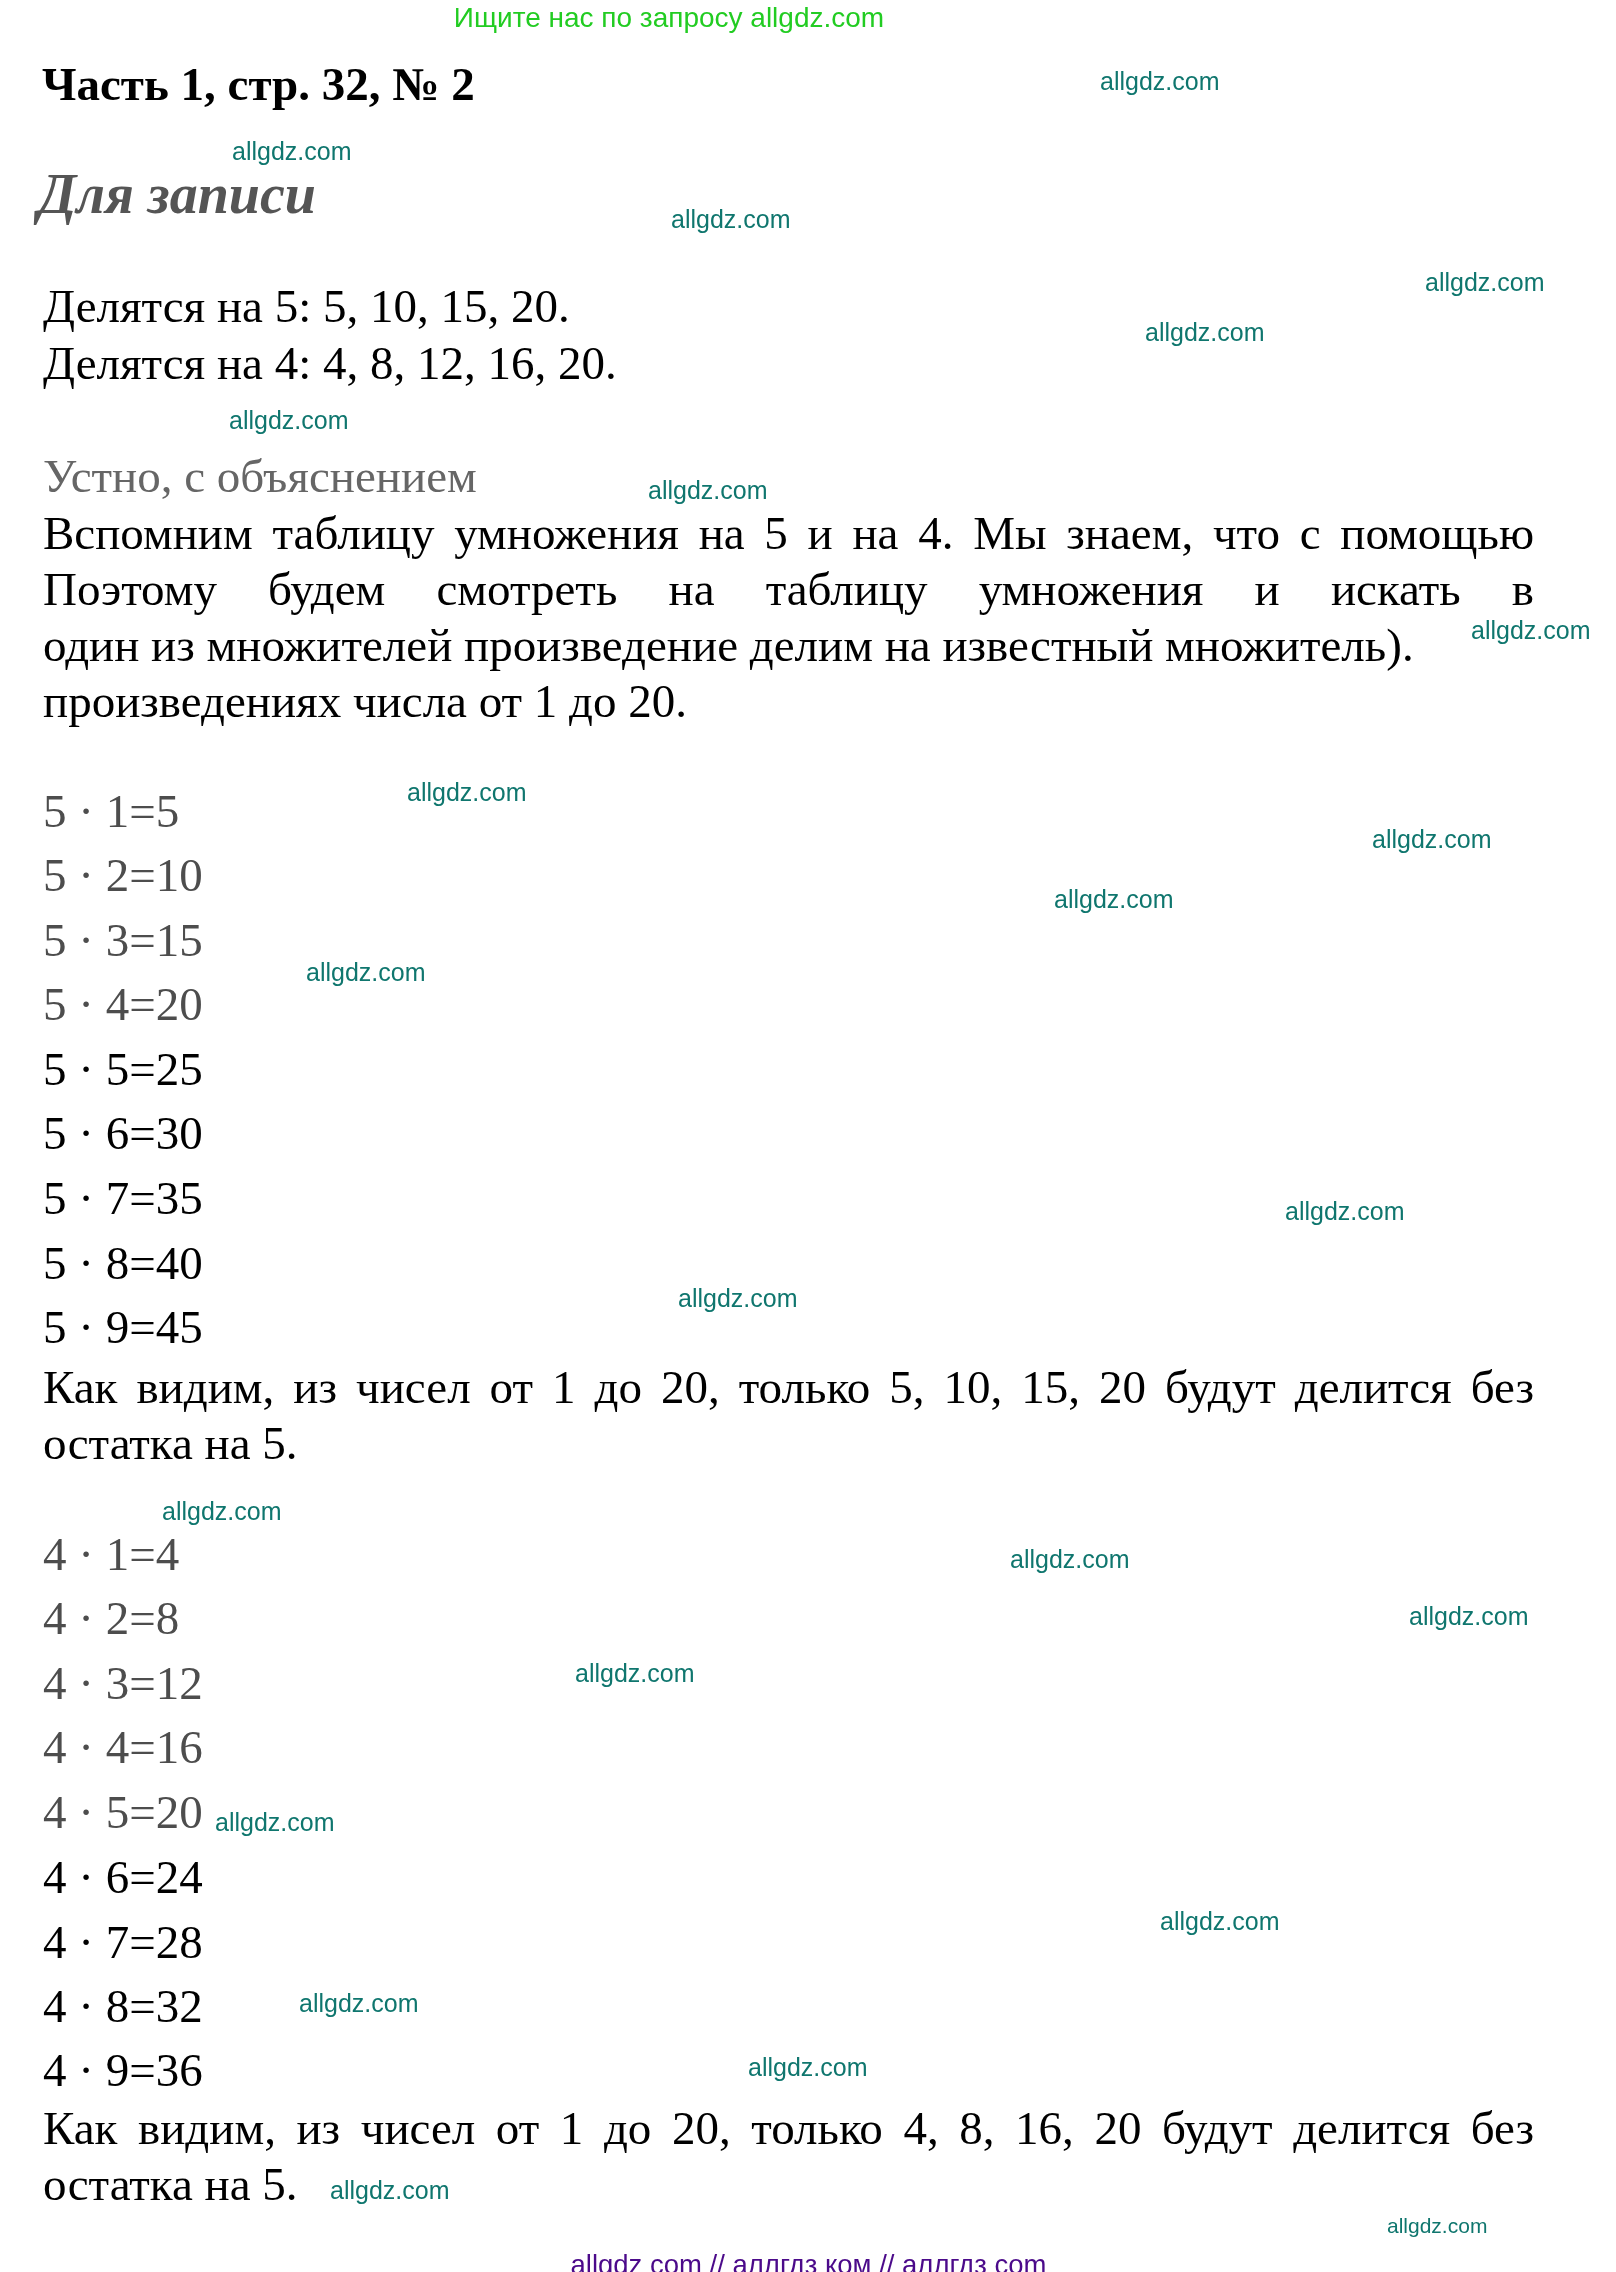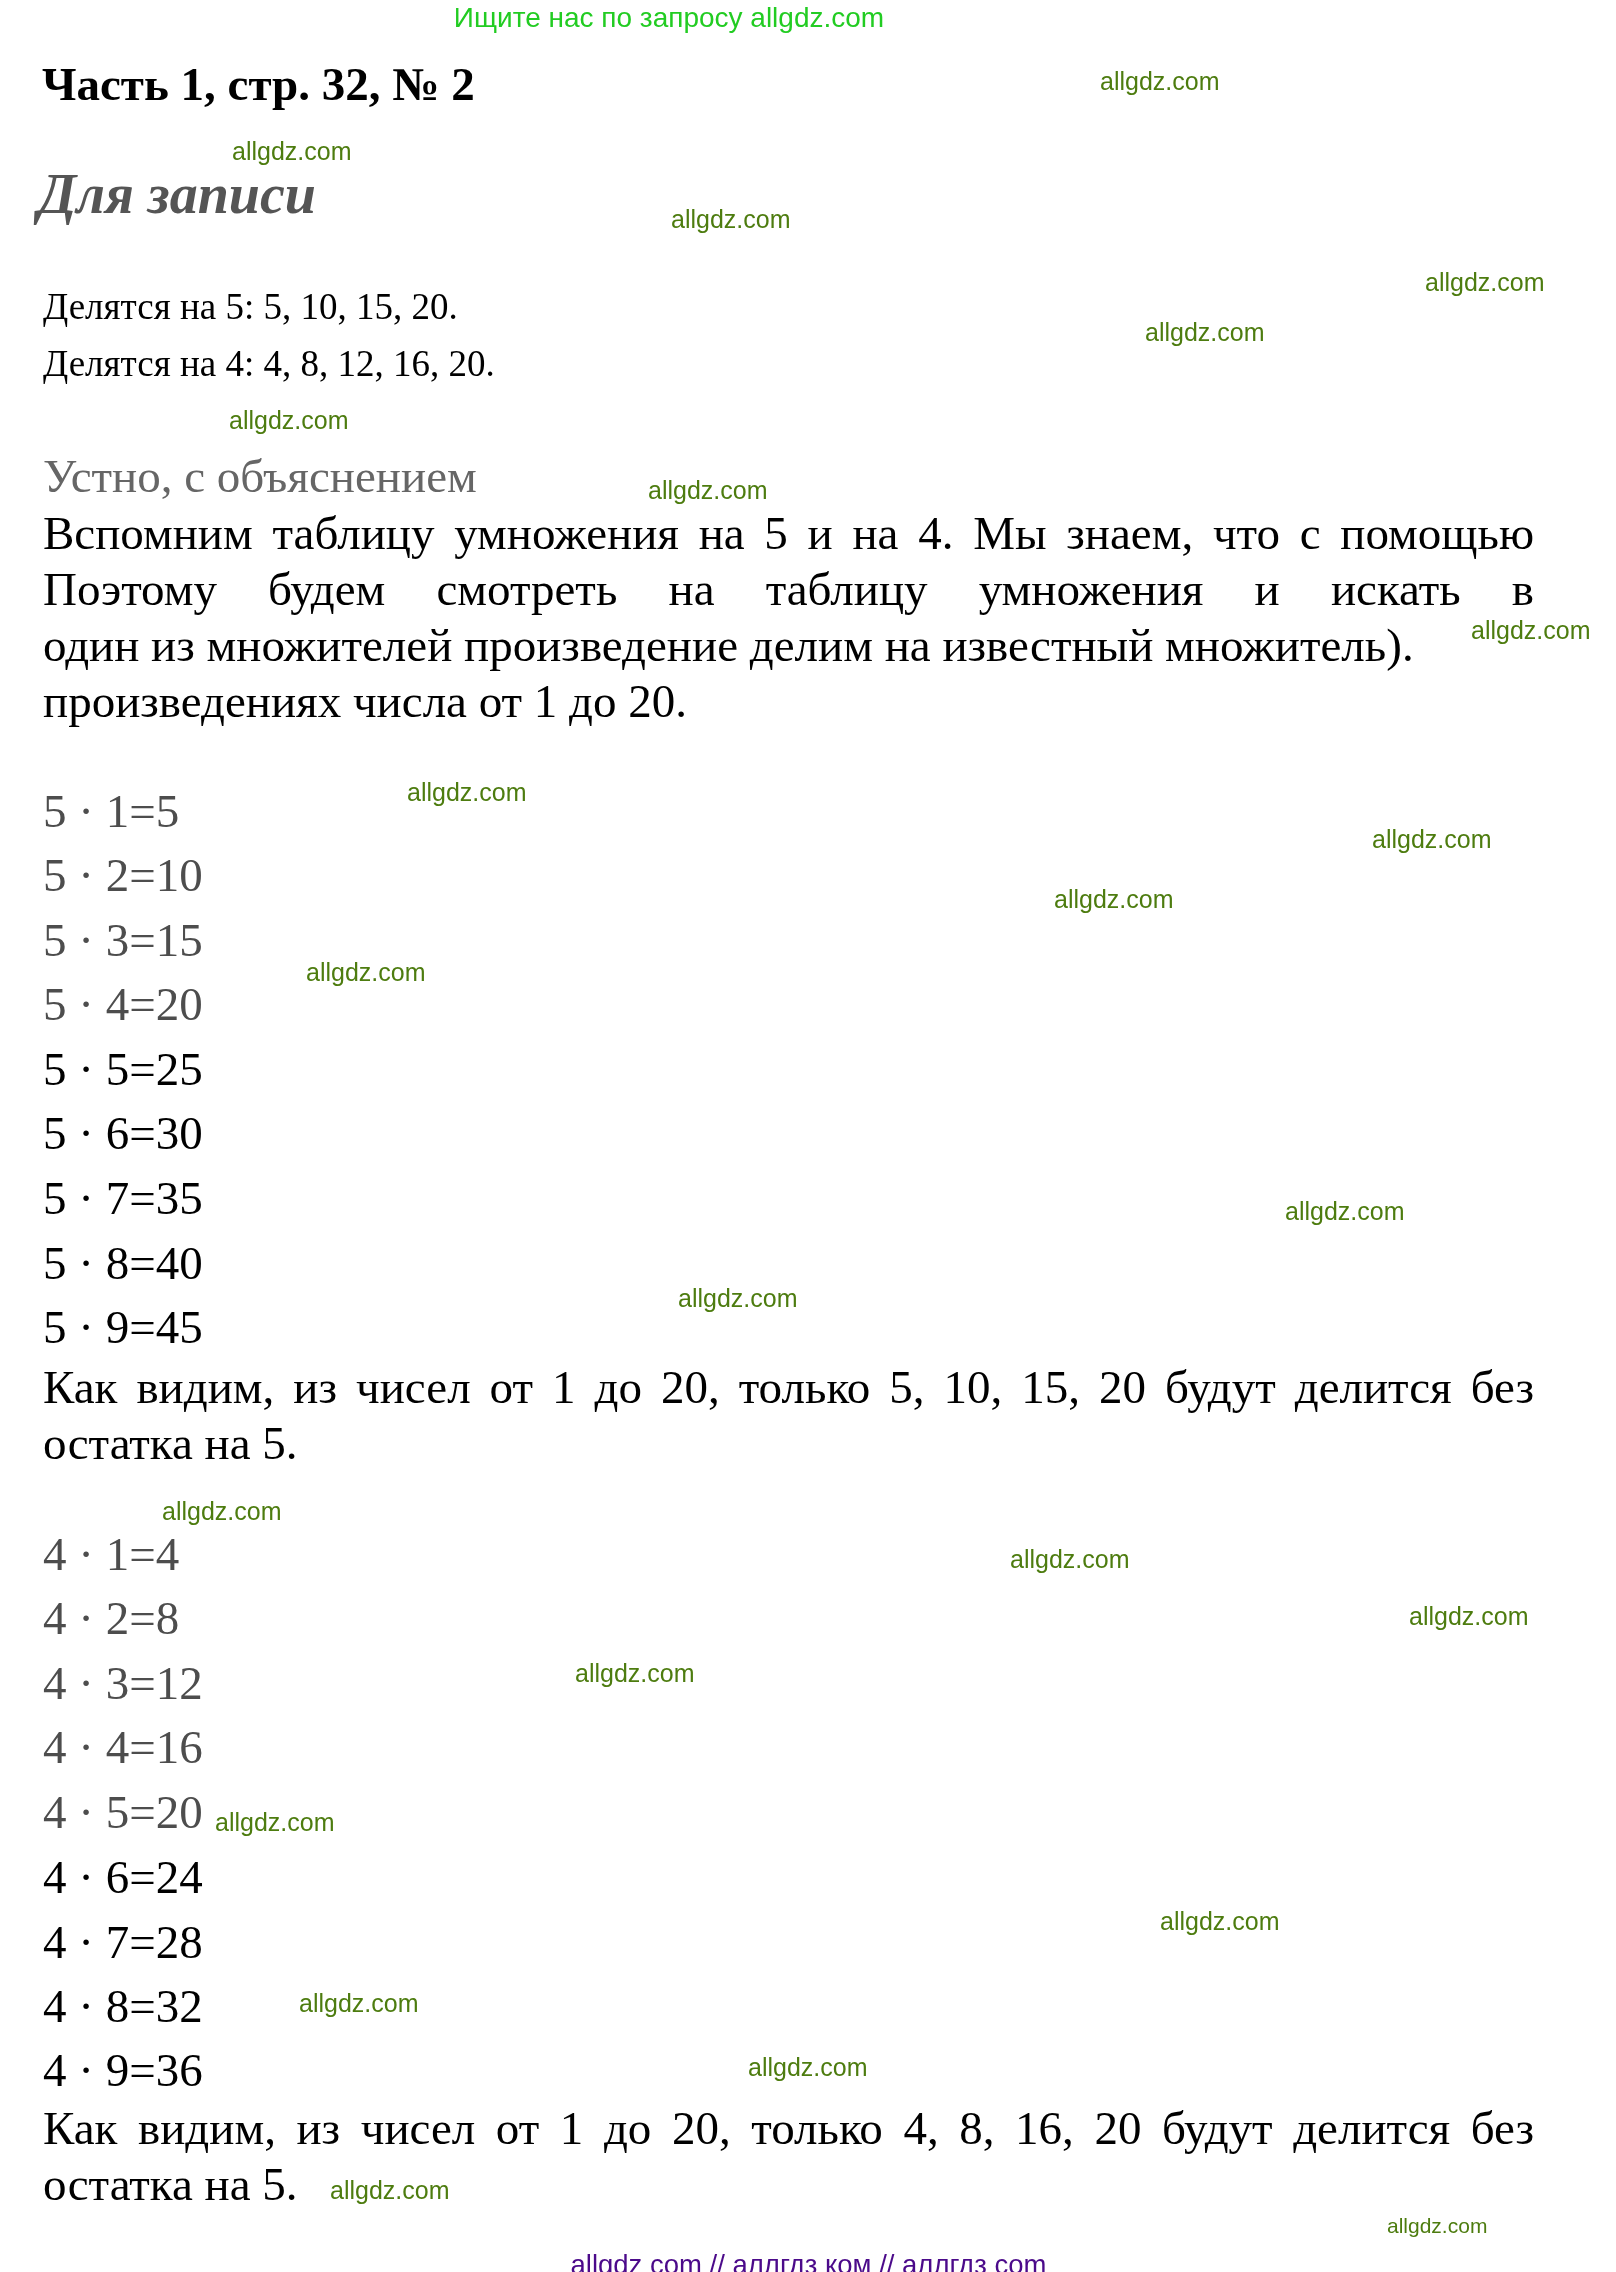--- a/index.html
+++ b/index.html
@@ -3,29 +3,29 @@
 <meta charset="utf-8">
 <style>
   html, body { margin: 0; padding: 0; background: #ffffff; }
   body { width: 1617px; height: 2273px; position: relative; overflow: hidden; }
   .serif { font-family: "Liberation Serif", "DejaVu Serif", serif; }
   .sans { font-family: "Liberation Sans", "DejaVu Sans", sans-serif; }
   .abs { position: absolute; white-space: nowrap; }
   #top-banner { top: 0px; left: 0; width: 1338px; text-align: center; font-size: 28px; line-height: 35px; }
   #title { left: 42px; top: 58px; font-size: 47px; font-weight: bold; color: #000; line-height: 53px; }
   #record-heading { left: 38px; top: 167px; font-size: 56px; font-style: italic; font-weight: bold; color: #555555; line-height: 55px; }
-  .body-line { left: 43px; font-size: 37px; line-height: 57px; color: #000; }
+  .body-line { left: 43px; font-size: 47px; line-height: 57px; color: #000; }
   #oral-heading { left: 43px; top: 448px; font-size: 47px; line-height: 57px; color: #666666; text-decoration-thickness: 3.3px; text-underline-offset: 5px; }
   .para { position: absolute; left: 43px; width: 1491px; font-size: 47px; line-height: 56px; color: #000; text-align: justify; }
   .para .jline { display: block; text-align: justify; text-align-last: justify; }
   .para .jline.last { text-align-last: left; }
   .eq { position: absolute; left: 43px; font-size: 47px; line-height: 57px; white-space: nowrap; }
   .eq.grey { color: #4d4d4d; }
   .eq.black { color: #000; }
-  .wm { position: absolute; font-size: 25px; line-height: 28px; color: #4d7c0f; white-space: nowrap; }
+  .wm { position: absolute; font-size: 25px; line-height: 28px; color: #0f766e; white-space: nowrap; }
   #footer { top: 2249px; left: 0; width: 1617px; text-align: center; font-size: 27.5px; line-height: 32px; }
 </style>
 </head>
 <body>
 
 <div id="top-banner" class="abs sans" style="color:#22cc22;">Ищите нас по запросу allgdz.com</div>
 
 <div id="title" class="abs serif">Часть 1, стр. 32, № 2</div>
 
 <div id="record-heading" class="abs serif">Для записи</div>

